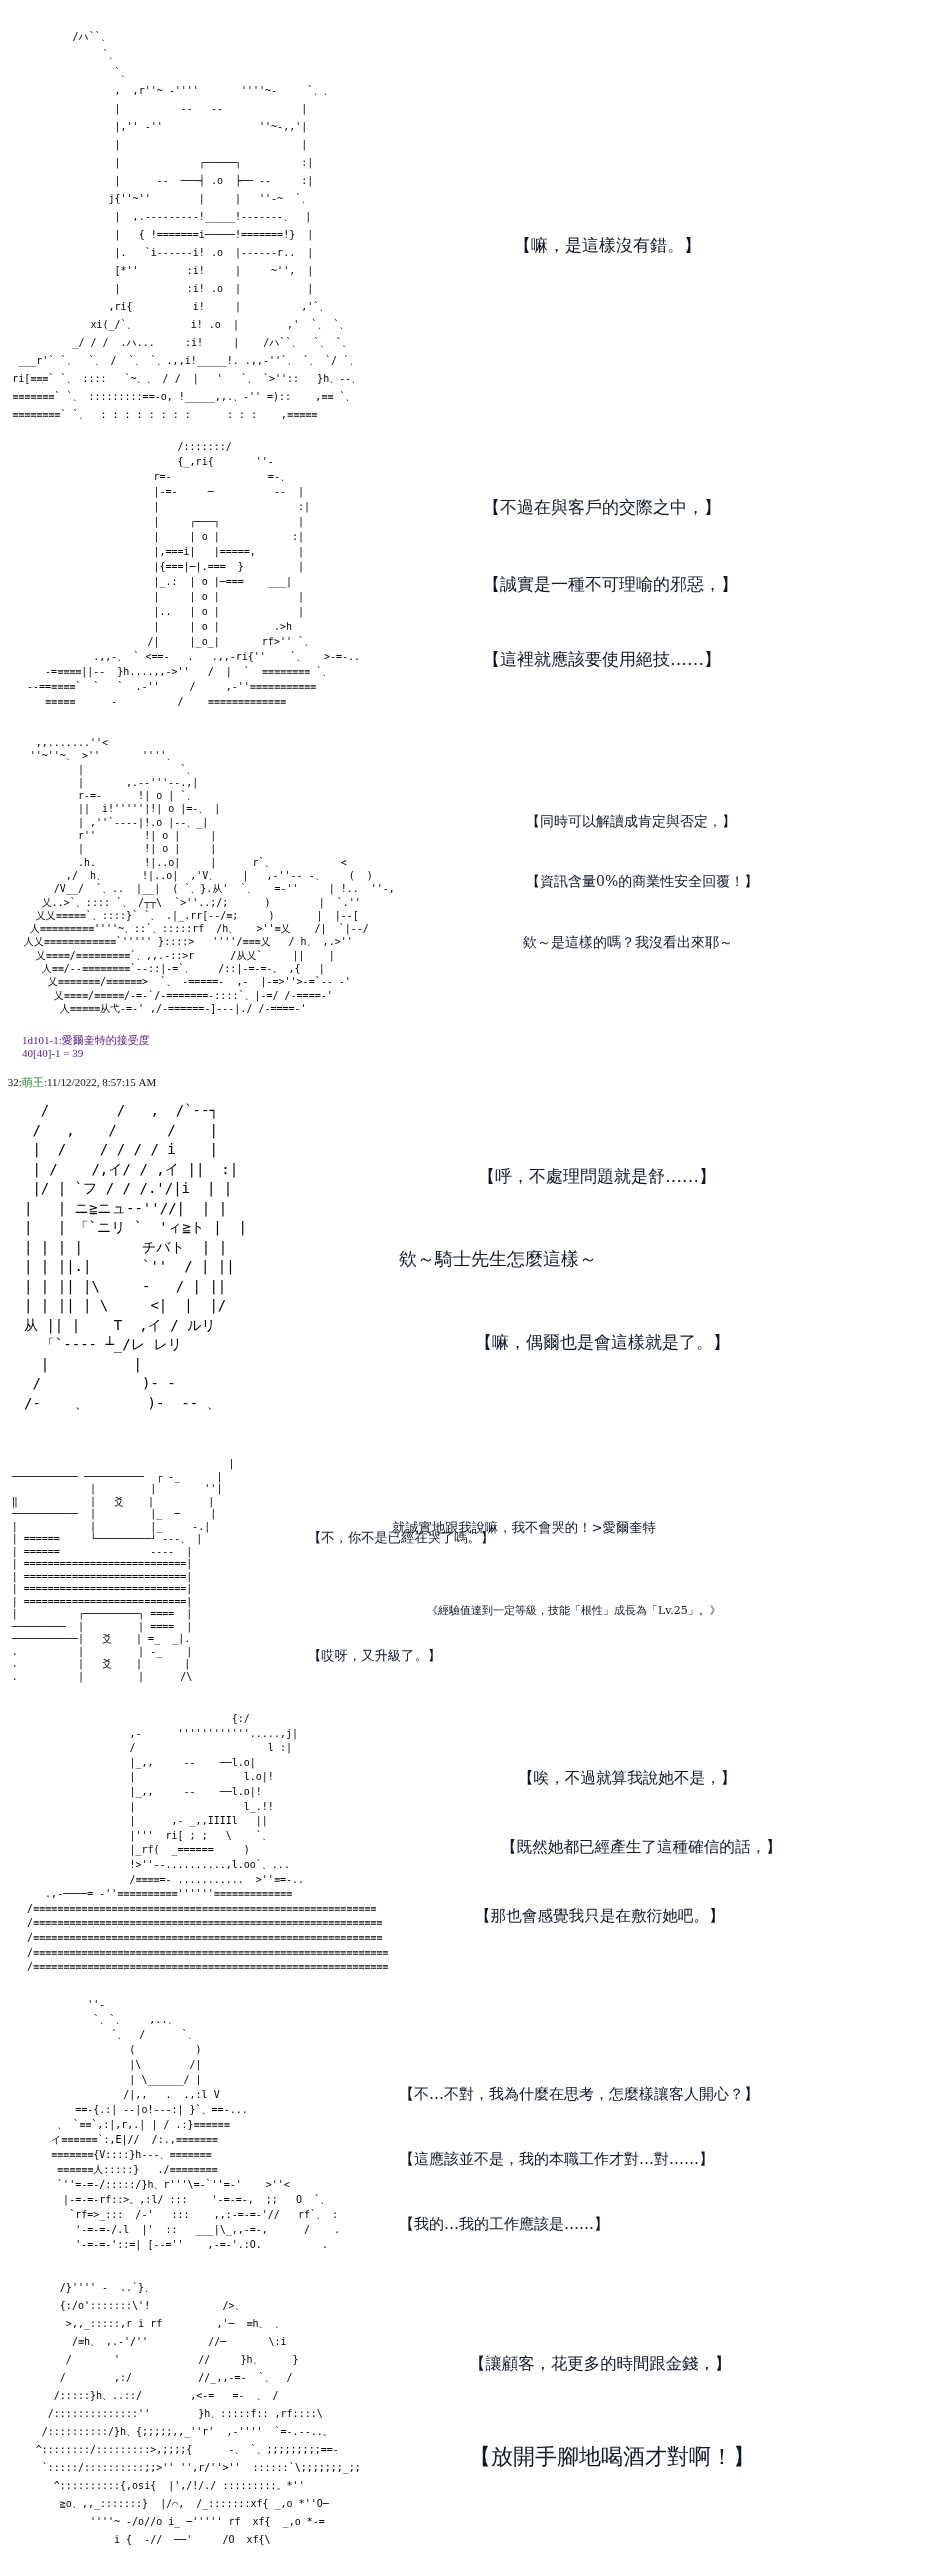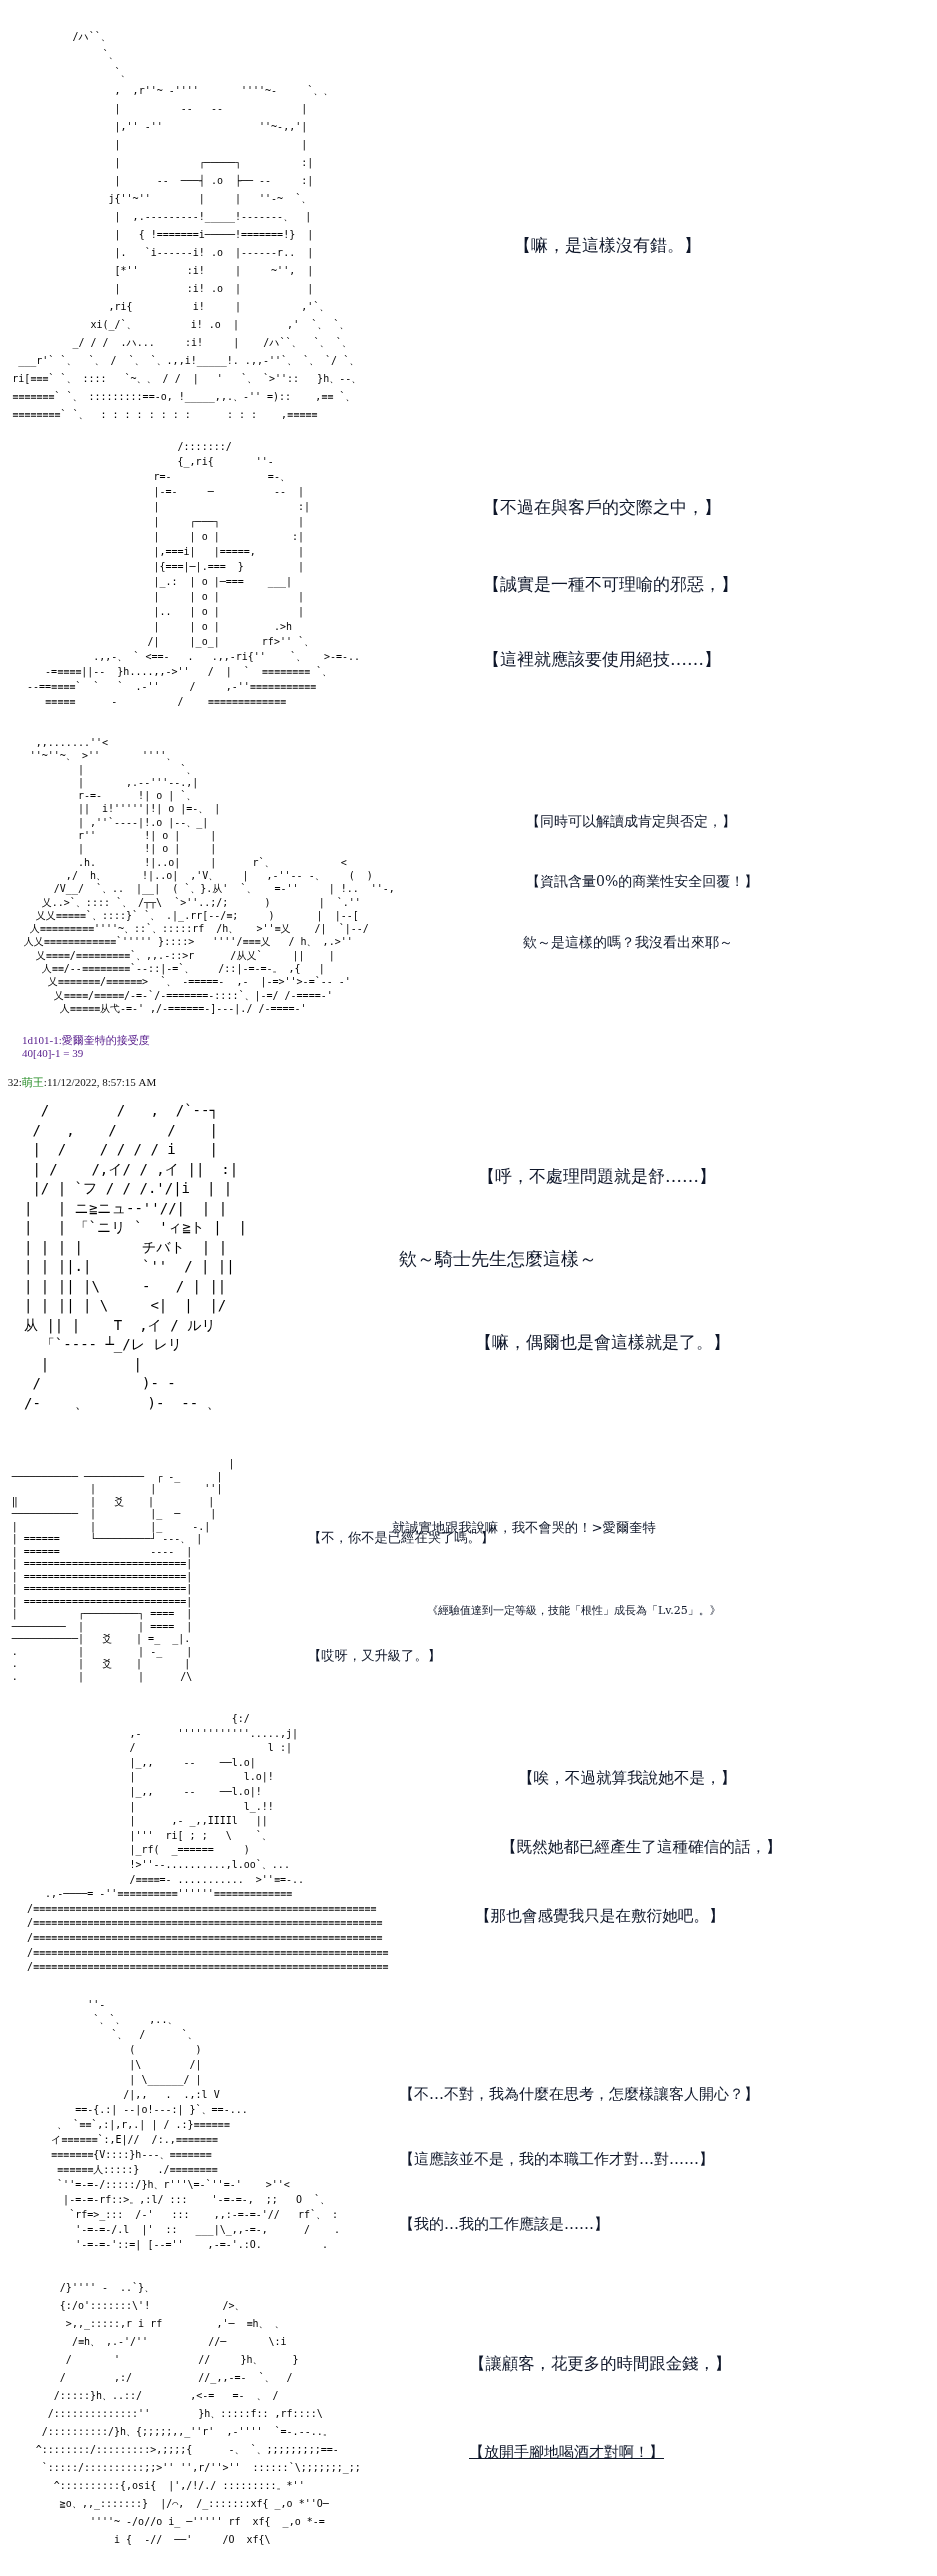--- a/index.html
+++ b/index.html
@@ -205,14 +205,14 @@
        /:::::}h、..::/        ,&lt;-=   =-  、 /
       /::::::::::::::''        }h、:::::f:: ,rf::::\
      /::::::::::/}h、{;;;;;,,_''r'  ,-''''  `=-.--..。
     ^::::::::/:::::::::&gt;,;;;;{      -、 `、;;;;;;;;;==-
      `:::::/::::::::::;;&gt;'' '',r/''&gt;''  ::::::`\;;;;;;;_;;
        ^::::::::::{,osi{  |',/!/./ :::::::::。*''
         ≧o、,,_:::::::}  |/⌒,  /_:::::::xf{ _,o *''O─
              ''''~ -/o//o i_ ─''''' rf  xf{  _,o *-=
                  i {  -//  ──'     /O  xf{\</pre>
 <div class="dlg" style="left:469px;top:2355px;font-size:16.4px;">【讓顧客，花更多的時間跟金錢，】</div>
-<div class="dlg" style="left:469px;top:2444px;font-size:15px;text-decoration:underline;">【放開手腳地喝酒才對啊！】</div>
+<div class="dlg" style="left:469px;top:2444px;font-size:22px;">【放開手腳地喝酒才對啊！】</div>
 
 
 </body></html>

